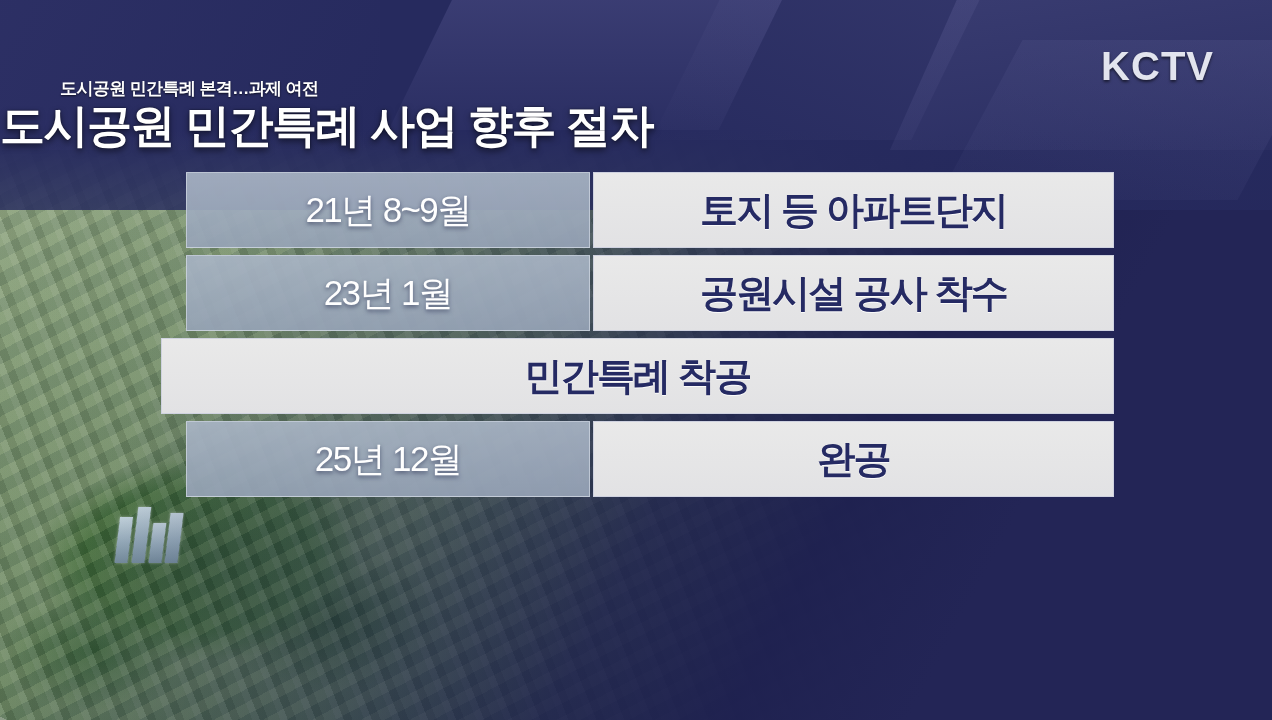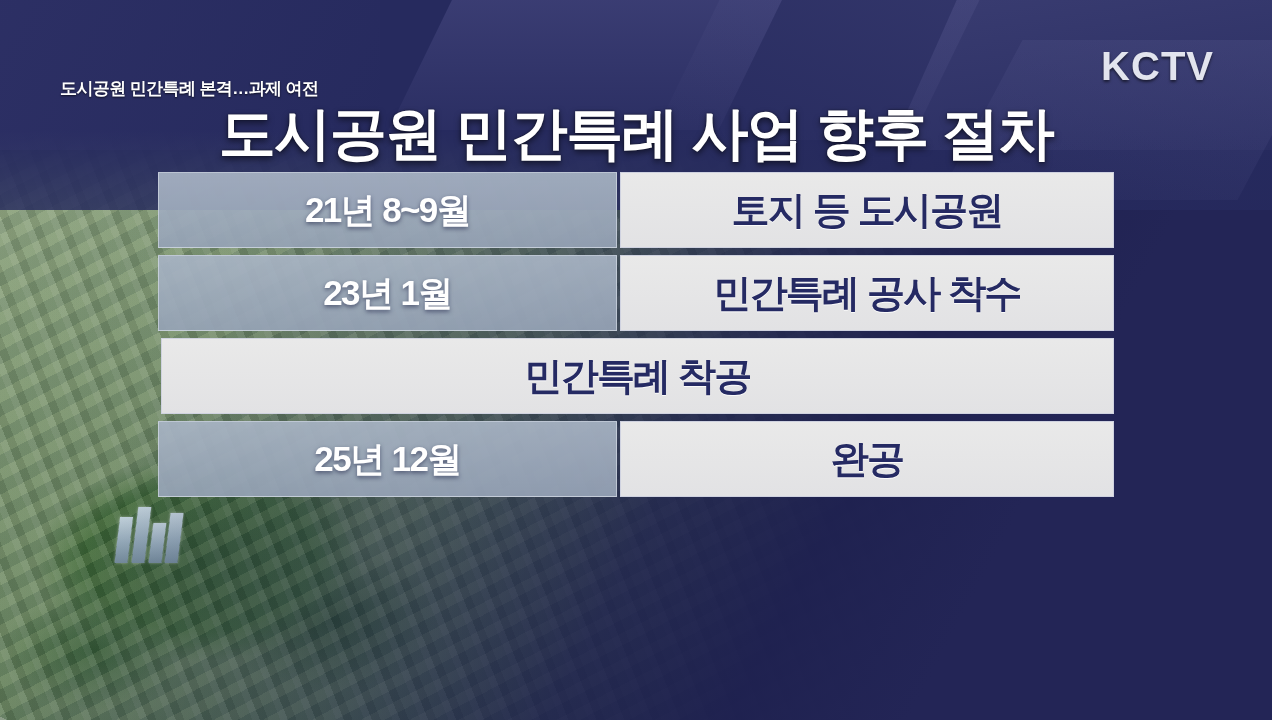--- a/index.html
+++ b/index.html
@@ -133,54 +133,54 @@
     font-weight: bold;
     letter-spacing: 1px;
     color: #e2e4ee;
     text-shadow: 0 2px 3px rgba(0,0,0,0.55);
   }
 
   .main-title {
     position: absolute;
     left: 0; right: 0;
     top: 96px;
-    text-align: center;
-    font-size: 57px;
+    font-size: 45px;
     font-weight: bold;
     color: #ffffff;
     letter-spacing: -1.5px;
     text-shadow: 0 3px 6px rgba(0,0,0,0.55), 0 0 2px rgba(0,0,0,0.6);
   }
 
   
   .schedule {
     position: absolute;
     left: 158px;
     top: 172px;
     width: 956px;
   }
   .row {
     display: flex;
     height: 76px;
     margin-bottom: 7px;
   }
   .cell-period {
-    width: 459px;
+    width: 404px;
     box-sizing: border-box;
     background: linear-gradient(180deg, rgba(168,180,196,0.92) 0%, rgba(150,163,182,0.92) 100%);
     border: 1px solid rgba(226,232,240,0.55);
     display: flex;
     align-items: center;
     justify-content: center;
     color: #ffffff;
     font-size: 35px;
-    font-weight: bold;
+    font-weight: normal;
     letter-spacing: -1.6px;
     text-shadow: 0 2px 4px rgba(20,24,60,0.55);
     white-space: nowrap;
+    margin-left: 28px;
   }
   .cell-spacer { width: 3px; }
   .cell-step {
     flex: 1;
     box-sizing: border-box;
     background: linear-gradient(180deg, #e9e9e9 0%, #e2e2e4 100%);
     border: 1px solid #cfd2e0;
     display: flex;
     align-items: center;
     justify-content: center;
@@ -218,28 +218,28 @@
 
   <div class="channel-logo">KCTV</div>
 
   <div class="main-title">도시공원 민간특례 사업 향후 절차</div>
 
   <div class="schedule">
 
     <div class="row">
       <div class="cell-period">21년 8~9월</div>
       <div class="cell-spacer"></div>
-      <div class="cell-step">토지 등 도시공원</div>
+      <div class="cell-step">토지 등 아파트단지</div>
     </div>
 
 
     <div class="row">
       <div class="cell-period">23년 1월</div>
       <div class="cell-spacer"></div>
-      <div class="cell-step">민간특례 공사 착수</div>
+      <div class="cell-step">공원시설 공사 착수</div>
     </div>
 
     <div class="row">
       <div class="cell-spacer"></div>
       <div class="cell-step">민간특례 착공</div>
     </div>
 
     <div class="row">
       <div class="cell-period">25년 12월</div>
       <div class="cell-spacer"></div>

